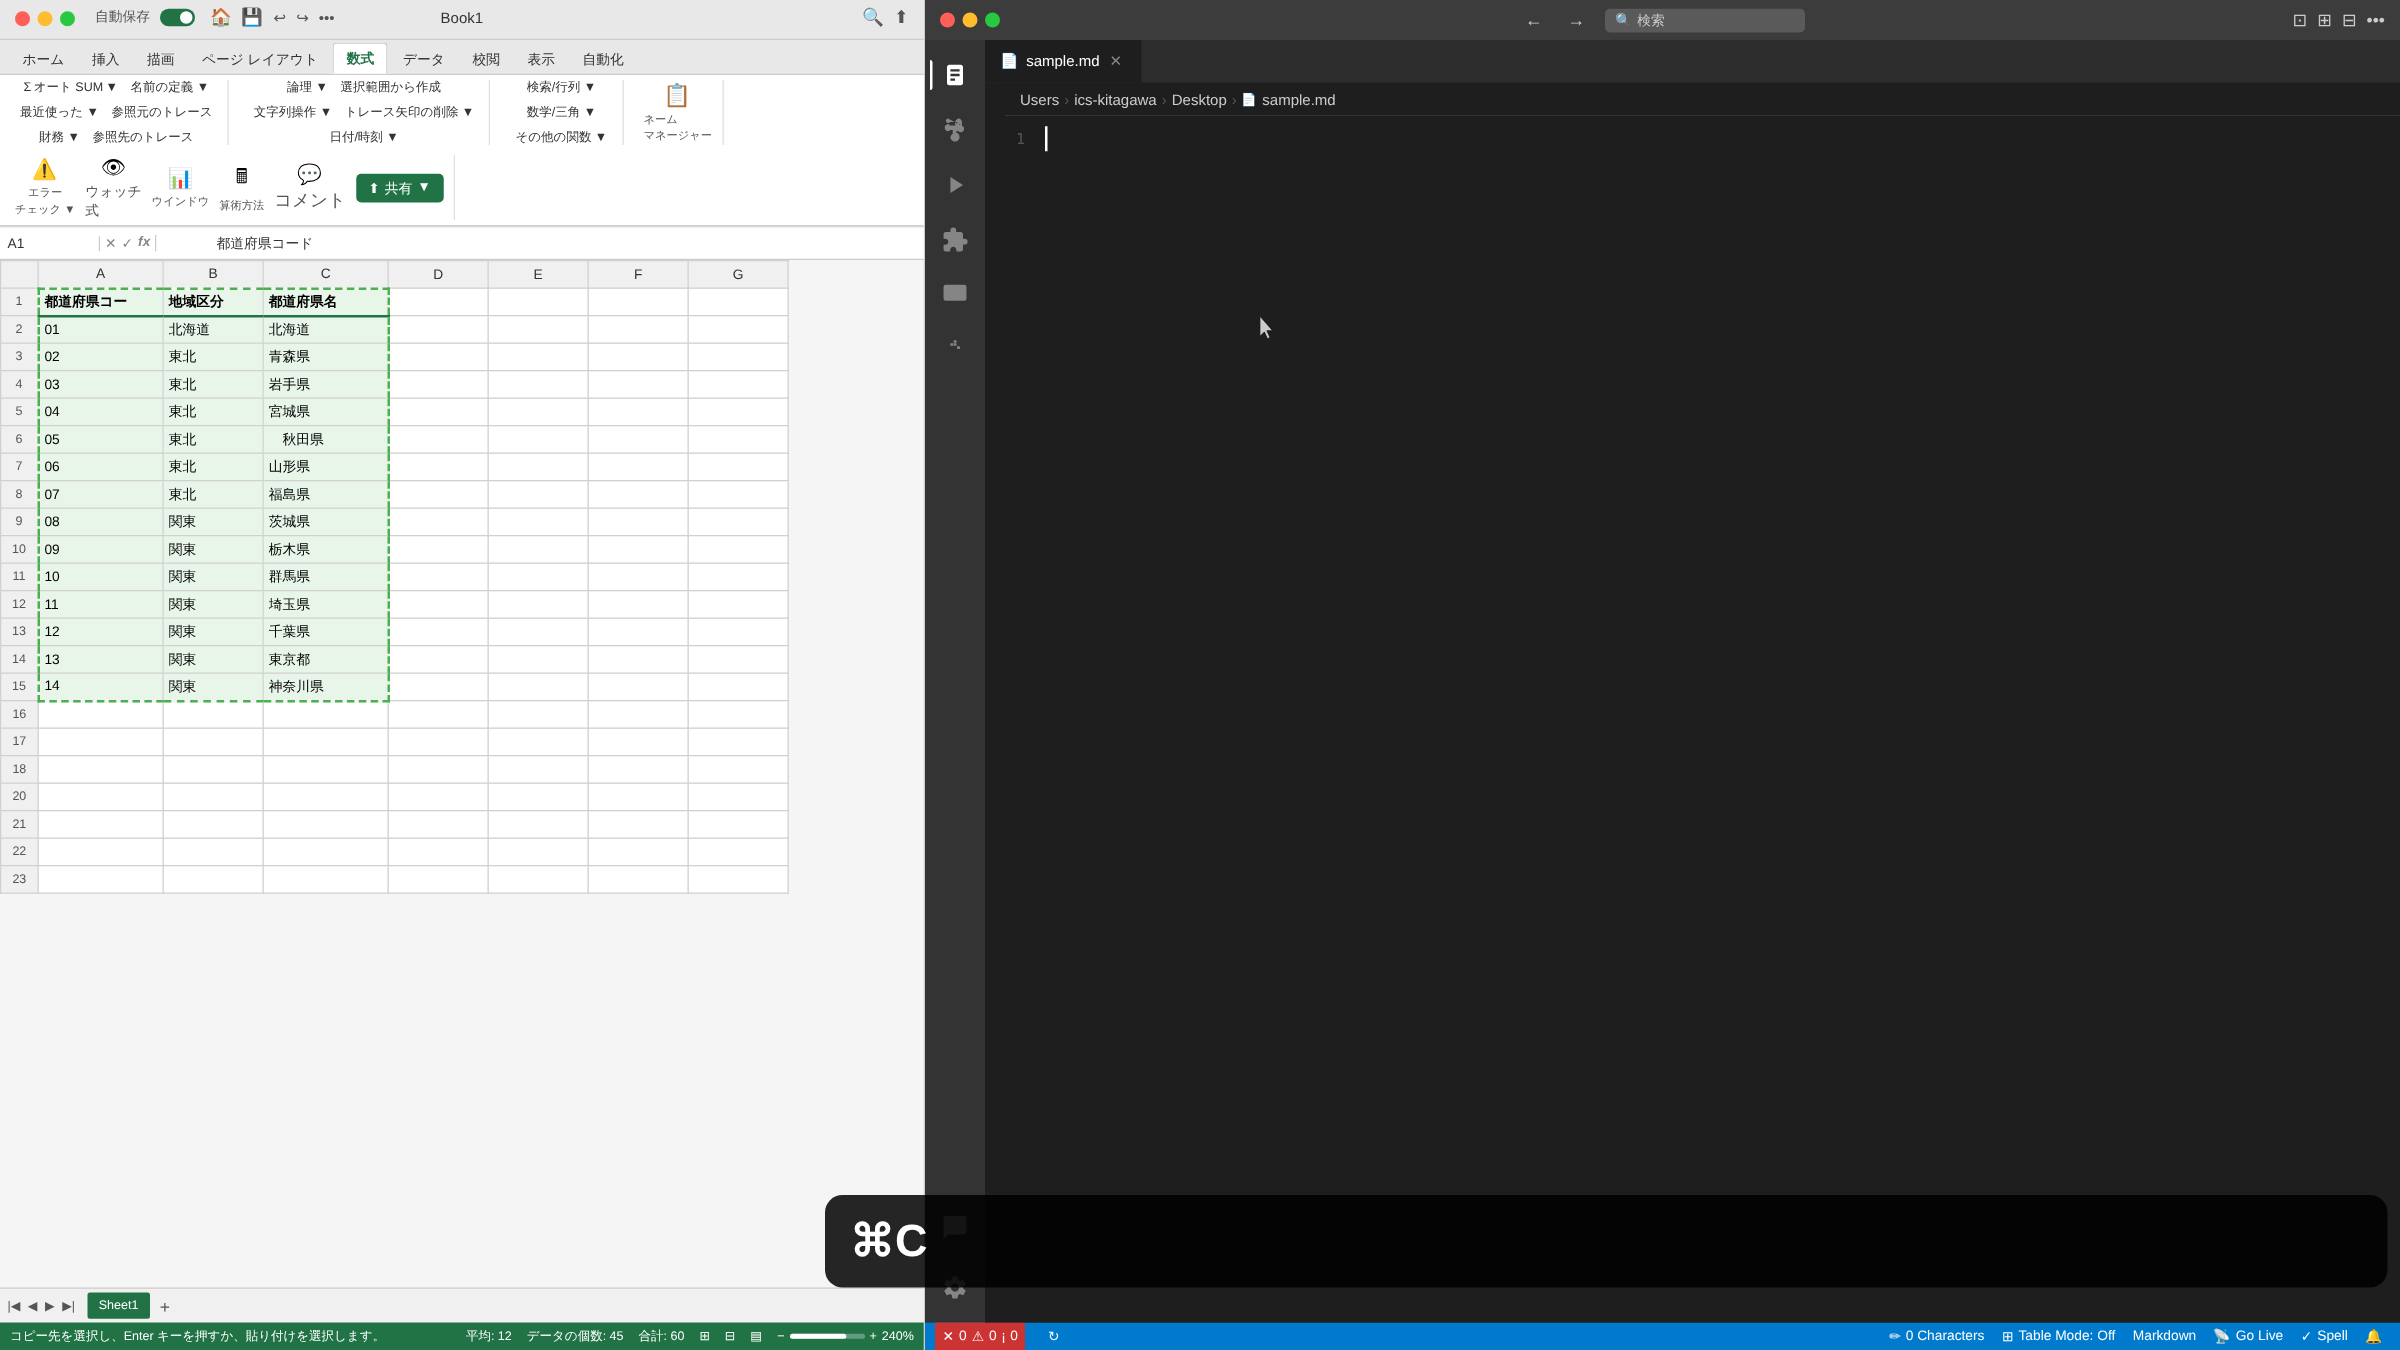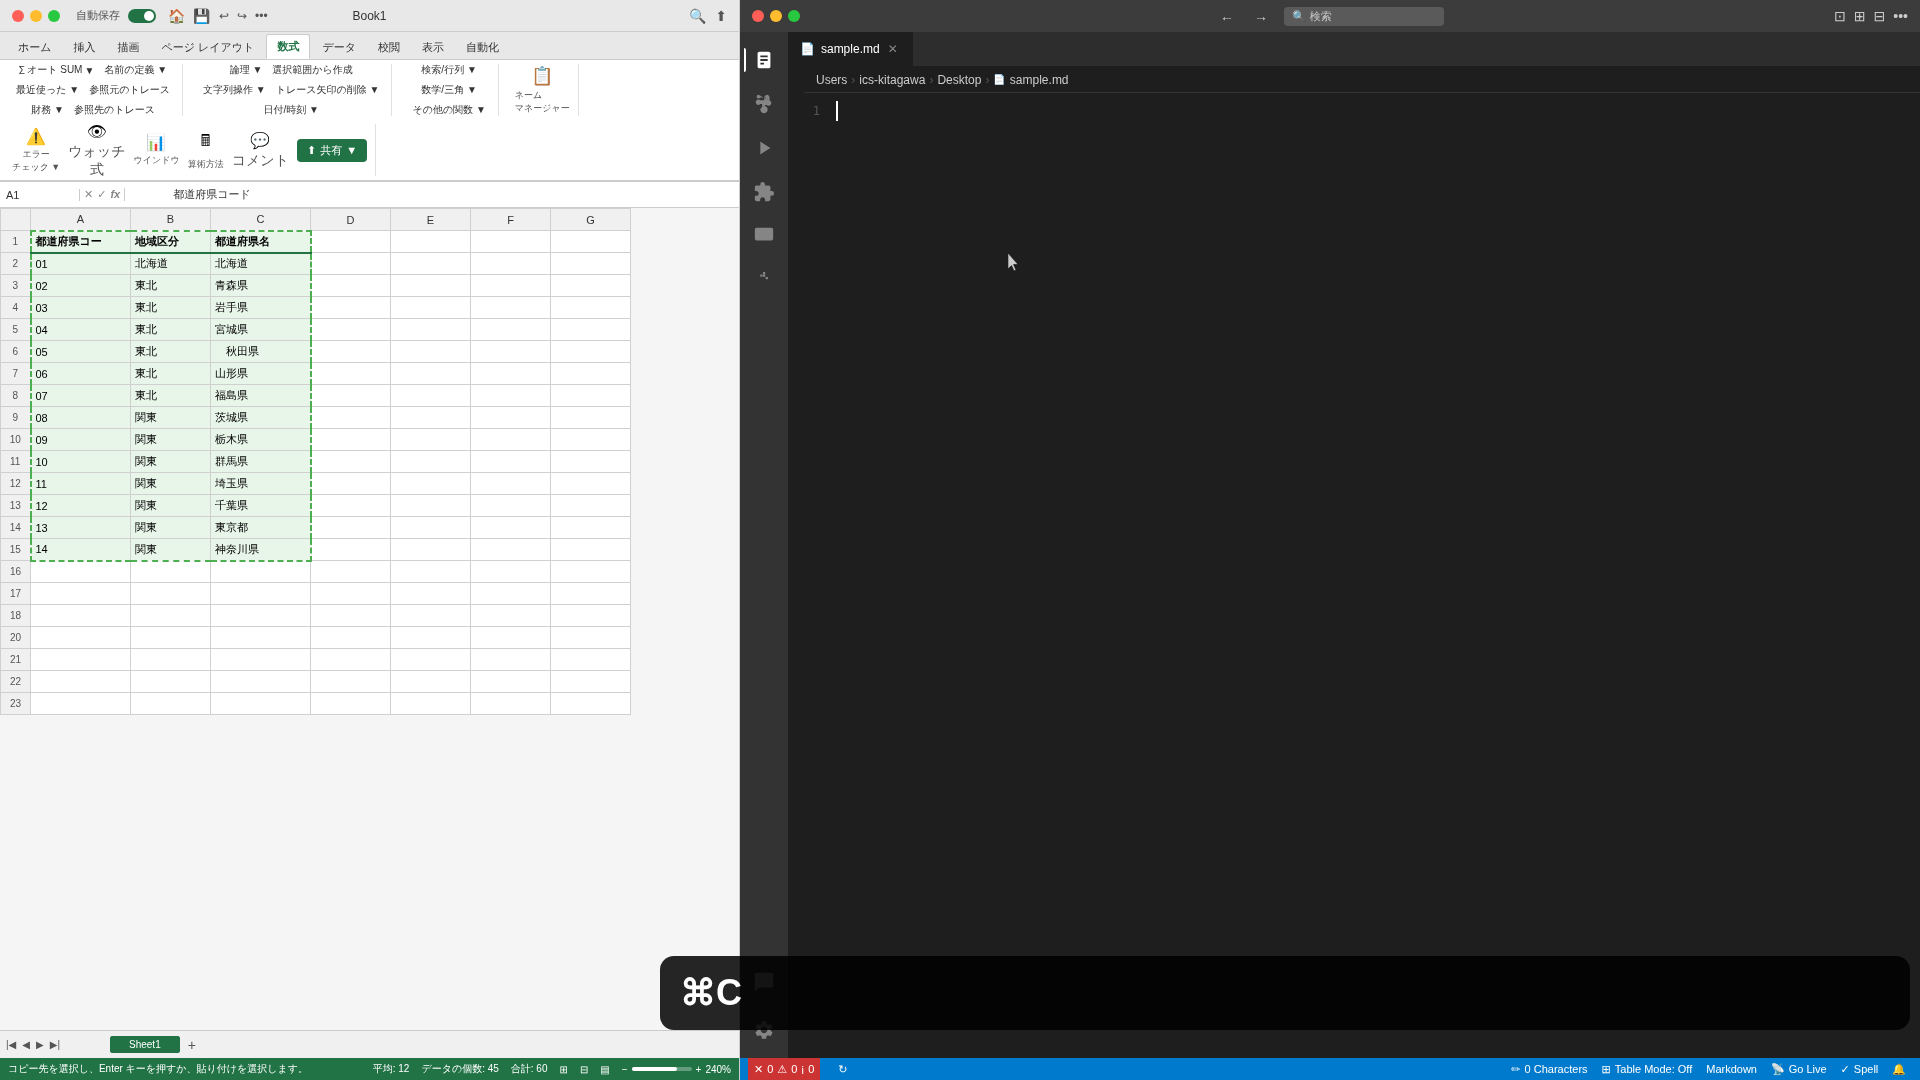--- a/index.html
+++ b/index.html
@@ -13,22 +13,22 @@
       display: flex;
       flex-direction: column;
       border-right: 1px solid #ccc;
     }
 
     
     .title-bar {
       height: 32px;
       background: #e8e8e8;
       display: flex;
-      align-items: center;
-      padding: 0 12px;
+      align-items: flex-end;
+      padding: 10px 12px;
       gap: 8px;
       border-bottom: 1px solid #ccc;
       position: relative;
     }
     .traffic-lights { display: flex; gap: 6px; align-items: center; }
     .tl { width: 12px; height: 12px; border-radius: 50%; }
     .tl-red { background: #ff5f57; }
     .tl-yellow { background: #febc2e; }
     .tl-green { background: #28c840; }
     .title-bar-title {
@@ -192,26 +192,25 @@
       height: 28px;
       background: #f0f0f0;
       display: flex;
       align-items: center;
       border-top: 1px solid #ccc;
       padding: 0 4px;
       gap: 4px;
     }
     .sheet-tab-btn {
       font-size: 10px;
-      padding: 2px 18px;
-      border: 1px solid #a3a3a3;
+      padding: 2px 6px;
+      border: 3px solid #a3a3a3;
       background: #fff;
       border-radius: 2px;
       cursor: pointer;
-      margin-left: 40px;
     }
     .sheet-tab-btn.active {
       background: #217346;
       color: #fff;
       border-color: #217346;
     }
     .sheet-add-btn { font-size: 14px; color: #555; cursor: pointer; padding: 0 4px; }
     .sheet-nav { display: flex; gap: 2px; margin-right: 4px; }
     .sheet-nav-btn { font-size: 10px; color: #555; cursor: pointer; padding: 0 2px; }
 
@@ -576,21 +575,21 @@
         </div>
       </div>
 
       <div class="ribbon-group" style="flex-direction:row;gap:8px;">
         <div style="display:flex;flex-direction:column;align-items:center;gap:2px;">
           <div style="font-size:16px;">⚠️</div>
           <span style="font-size:9px;color:#555;text-align:center;">エラー<br>チェック ▼</span>
         </div>
         <div style="display:flex;flex-direction:column;align-items:center;gap:2px;">
           <div style="font-size:16px;">👁</div>
-          <span style="font-size:14px;color:#555;text-align:center;">ウォッチ<br>式</span>
+          <span style="font-size:11px;color:#555;text-align:left;">ウォッチ<br>式</span>
         </div>
         <div style="display:flex;flex-direction:column;align-items:center;gap:2px;">
           <div style="font-size:16px;">📊</div>
           <span style="font-size:9px;color:#555;text-align:center;">ウインドウ</span>
         </div>
         <div style="display:flex;flex-direction:column;align-items:center;gap:2px;">
           <div style="font-size:16px;">🖩</div>
           <span style="font-size:9px;color:#555;text-align:center;">算術方法</span>
         </div>
         <div style="display:flex;flex-direction:column;align-items:center;gap:2px;">

